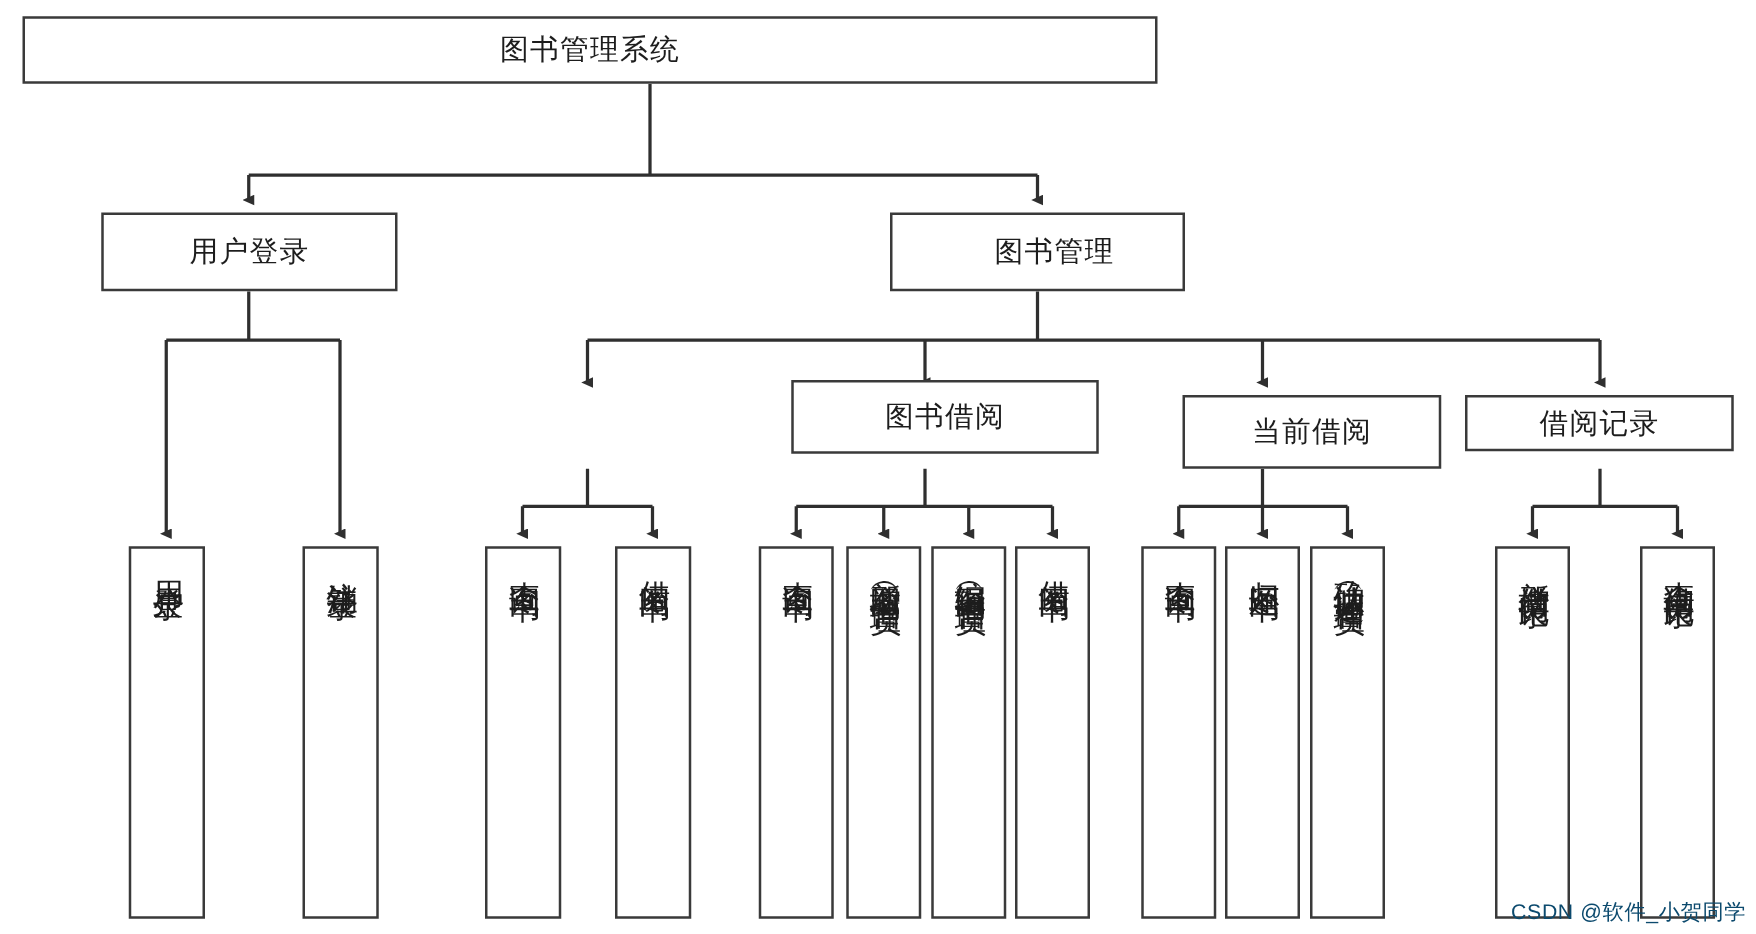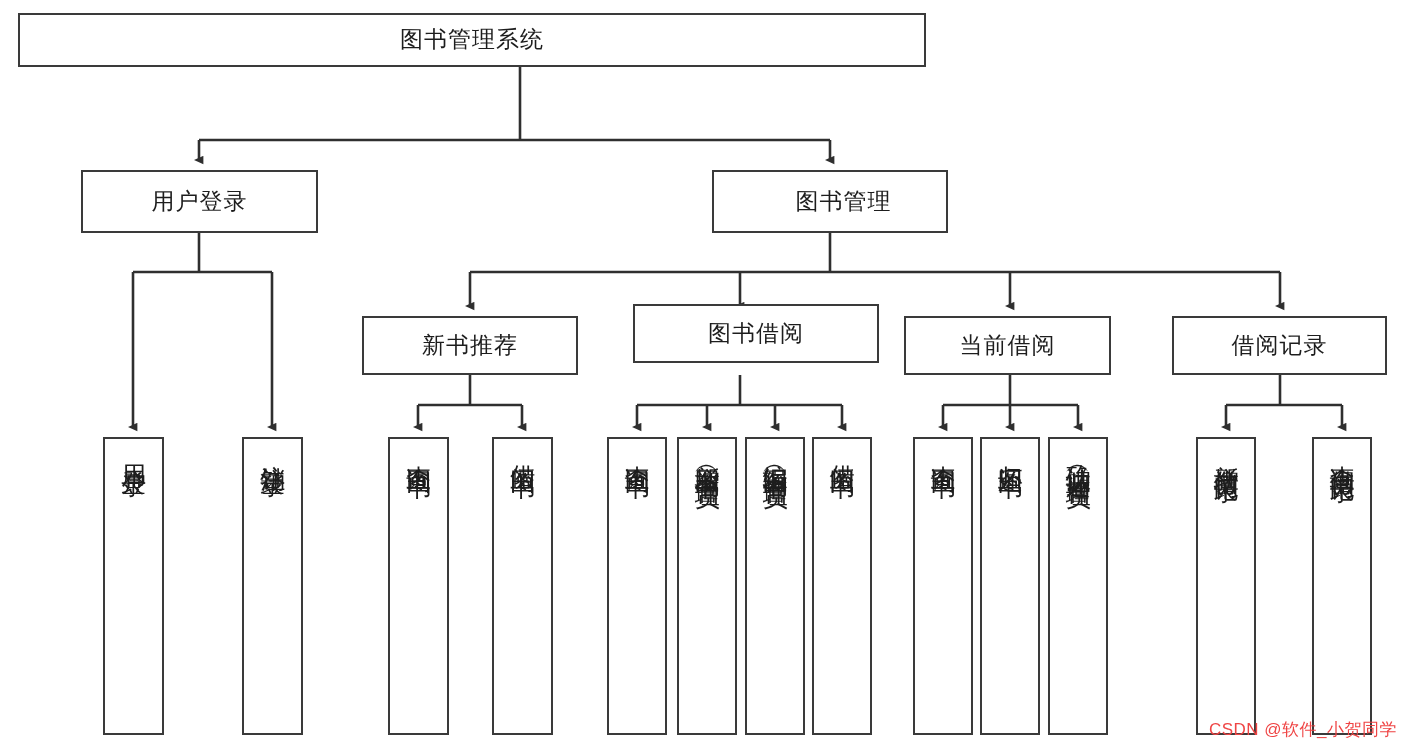--- a/index.html
+++ b/index.html
@@ -55,21 +55,21 @@
     text-orientation: upright;
     font-size: 25px;
     letter-spacing: 3px;
     white-space: nowrap;
   }
   .watermark {
     position: absolute;
     right: 8px;
     bottom: 6px;
     font-size: 17px;
-    color: #ef4444;
+    color: #0c4a6e;
     letter-spacing: 0.5px;
     white-space: nowrap;
   }
 </style>
 </head>
 <body>
 
 <div id="canvas">
 
   <svg class="links" viewBox="0 0 1405 747">
@@ -126,30 +126,27 @@
     <span class="label">图书管理系统</span>
   </div>
 
   <div class="node horiz" style="left:81px; top:170px; width:237px; height:63px;">
     <span class="label">用户登录</span>
   </div>
   <div class="node horiz" style="left:712px; top:170px; width:236px; height:63px;padding-left:27px;">
     <span class="label">图书管理</span>
   </div>
 
-  <div class="node horiz" style="left:362px; top:316px; width:216px; height:59px;">
-    <span class="label">新书推荐</span>
-  </div>
   <div class="node horiz" style="left:633px; top:304px; width:246px; height:59px;">
     <span class="label">图书借阅</span>
   </div>
-  <div class="node horiz" style="left:904px; top:316px; width:207px; height:59px;">
+  <div class="node horiz" style="left:946px; top:316px; width:207px; height:59px;">
     <span class="label">当前借阅</span>
   </div>
-  <div class="node horiz" style="left:1172px; top:316px; width:215px; height:59px;">
+  <div class="node horiz" style="left:1172px; top:316px; width:215px; height:45px;">
     <span class="label">借阅记录</span>
   </div>
 
   <div class="node vert" style="left:103px; top:437px; width:61px; height:298px;">
     <span class="label">用户登录</span>
   </div>
   <div class="node vert" style="left:242px; top:437px; width:61px; height:298px;">
     <span class="label">注销登录</span>
   </div>
 

